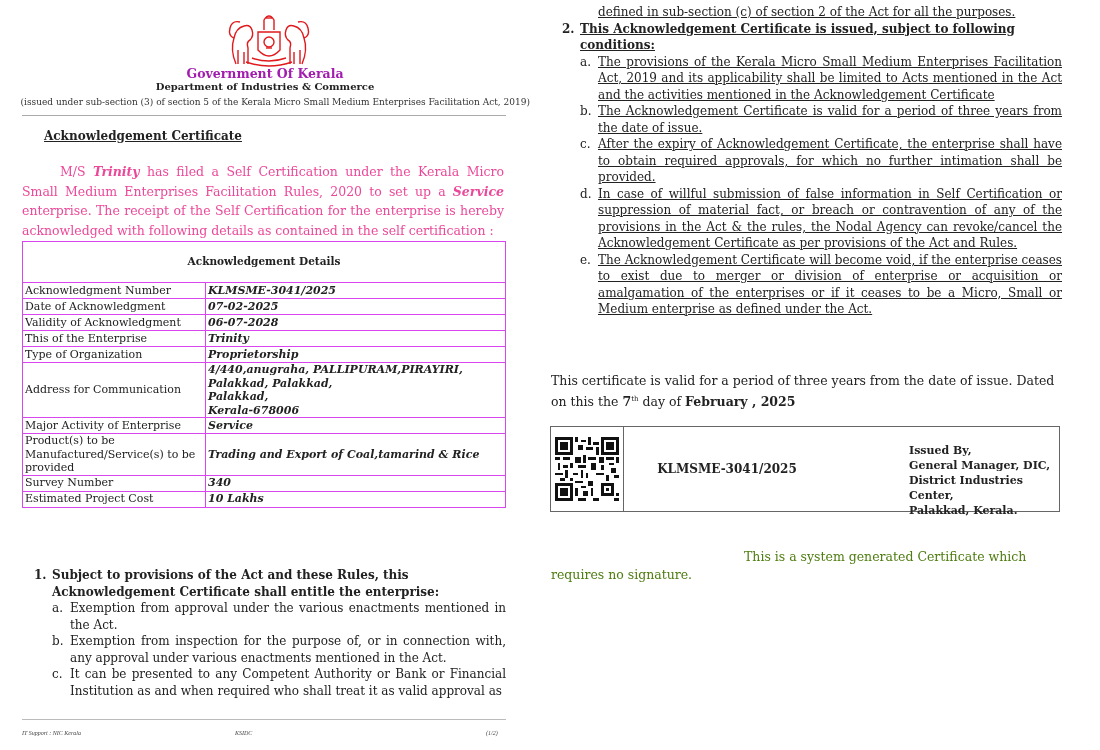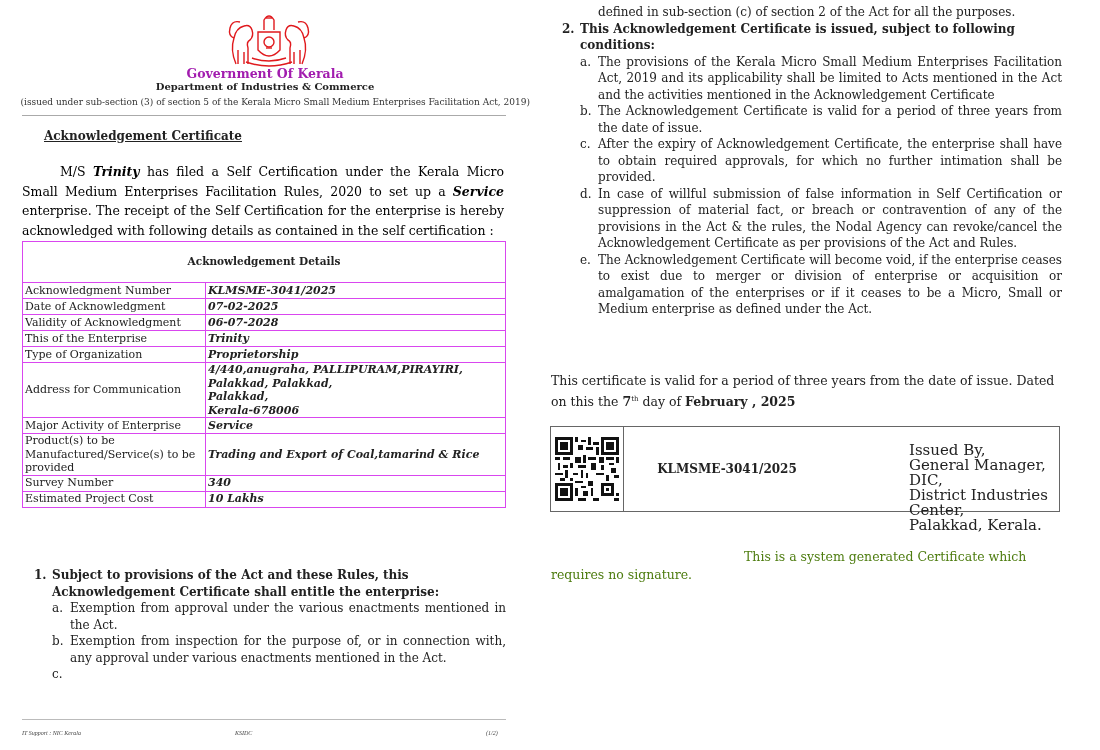--- a/index.html
+++ b/index.html
@@ -27,42 +27,42 @@
       font-size: 9px; color: #333;
     }
     .hr-top { position: absolute; left: 22px; width: 484px; top: 115px; border-top: 1.5px solid #aaa; }
 
     .cert-title {
       position: absolute; left: 0; width: 530px; top: 129px; text-align: left;
       font-weight: bold; font-size: 12px; text-decoration: underline; color: #222; padding-left: 44px;
     }
     .intro {
       position: absolute; left: 22px; width: 482px; top: 162px;
-      font-size: 12.5px; line-height: 19.6px; text-align: justify; color: #000000;
+      font-size: 12.5px; line-height: 19.6px; text-align: justify; color: #ec4899;
     }
     .intro .indent { display: inline-block; width: 38px; }
 
     
     .details {
       position: absolute; left: 22px; top: 241px; width: 484px;
       border-collapse: collapse; font-size: 11px; color: #222;
     }
     .details td, .details th { border: 1px solid #d946ef; padding: 0 2px; vertical-align: middle; line-height: 13.5px; }
     .details th { height: 40px; font-size: 10.5px; font-weight: bold; text-align: center; }
     .details td.lab { width: 178px; font-family: "DejaVu Serif", serif; }
     .details td.val { font-weight: bold; font-style: italic; }
 
     
     .clauses { position: absolute; font-size: 12px; line-height: 16.5px; color: #222; }
     .clauses .main { font-weight: bold; position: relative; padding-left: 18px; }
     .clauses .main .num { position: absolute; left: 0; top: 0; }
     .clauses .sub { position: relative; padding-left: 18px; margin-left: 18px; text-align: justify; font-weight: normal; }
     .clauses .sub .num { position: absolute; left: 0; top: 0; }
     #clauses1 { left: 34px; top: 567px; width: 472px; }
-    #clauses2 { left: 32px; top: 4px; width: 500px; }
+    #clauses2 { left: 32px; top: 4px; width: 500px; text-decoration: underline; }
     .cont { padding-left: 36px; text-align: justify; }
 
     
     .hr-foot { position: absolute; left: 22px; width: 484px; top: 719px; border-top: 1px solid #bbb; }
     .foot { position: absolute; top: 730px; font-size: 6px; font-style: italic; color: #444; font-family: "Liberation Serif", serif; }
     .foot-left { left: 22px; }
     .foot-mid { left: 235px; }
     .foot-right { left: 486px; }
 
     
@@ -73,21 +73,21 @@
     .valid-text b { font-style: normal; }
     .valid-text .sup { font-size: 7px; vertical-align: super; }
     .valid-text .bi { font-weight: bold; }
 
     .stamp-box {
       position: absolute; left: 20px; top: 426px; width: 510px; height: 86px;
       border: 1px solid #666; display: flex; box-sizing: border-box;
     }
     .qr-cell { width: 72px; border-right: 1px solid #666; display: flex; align-items: center; justify-content: center; }
     .ack-no-cell { width: 206px; display: flex; align-items: center; justify-content: center; font-weight: bold; font-size: 12px; color: #222; }
-    .issued-cell { flex: 1; padding-top: 16px; padding-left: 79px; font-size: 15px; line-height: 15px; color: #222; }
+    .issued-cell { flex: 1; padding-top: 16px; padding-left: 79px; font-size: 11px; line-height: 15px; color: #222; font-weight: bold; }
 
     .sys-gen {
       position: absolute; left: 21px; top: 548px; width: 500px;
       font-size: 12.5px; line-height: 18px; color: #4d7c0f;
     }
     .sys-gen .indent { display: inline-block; width: 193px; }
   </style>
 </head>
 <body>
 
@@ -186,20 +186,21 @@
     <div class="sub">
       <span class="num">a.</span>
       <span>Exemption from approval under the various enactments mentioned in the Act.</span>
     </div>
     <div class="sub">
       <span class="num">b.</span>
       <span>Exemption from inspection for the purpose of, or in connection with, any approval under various enactments mentioned in the Act.</span>
     </div>
     <div class="sub">
       <span class="num">c.</span>
+      <span>It can be presented to any Competent Authority or Bank or Financial Institution as and when required who shall treat it as valid approval as</span>
     </div>
   </div>
 
   <div class="hr-foot"></div>
   <div class="foot foot-left">IT Support : NIC Kerala</div>
   <div class="foot foot-mid">KSIDC</div>
   <div class="foot foot-right">(1/2)</div>
 </div>
 
 <div class="page" id="page2">

